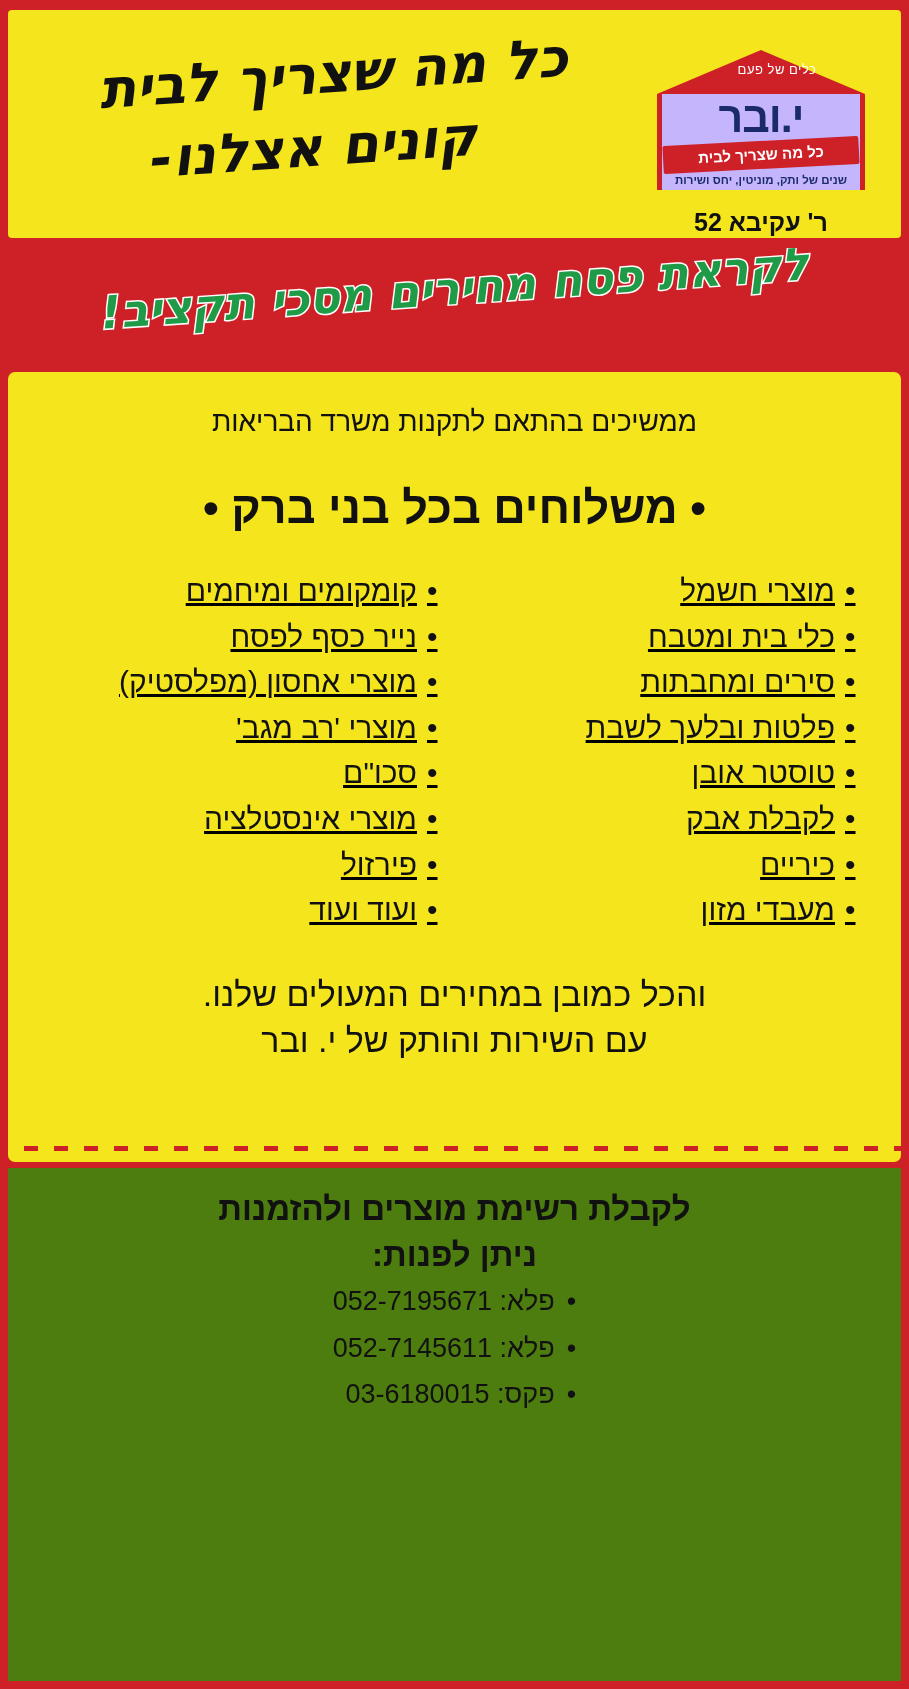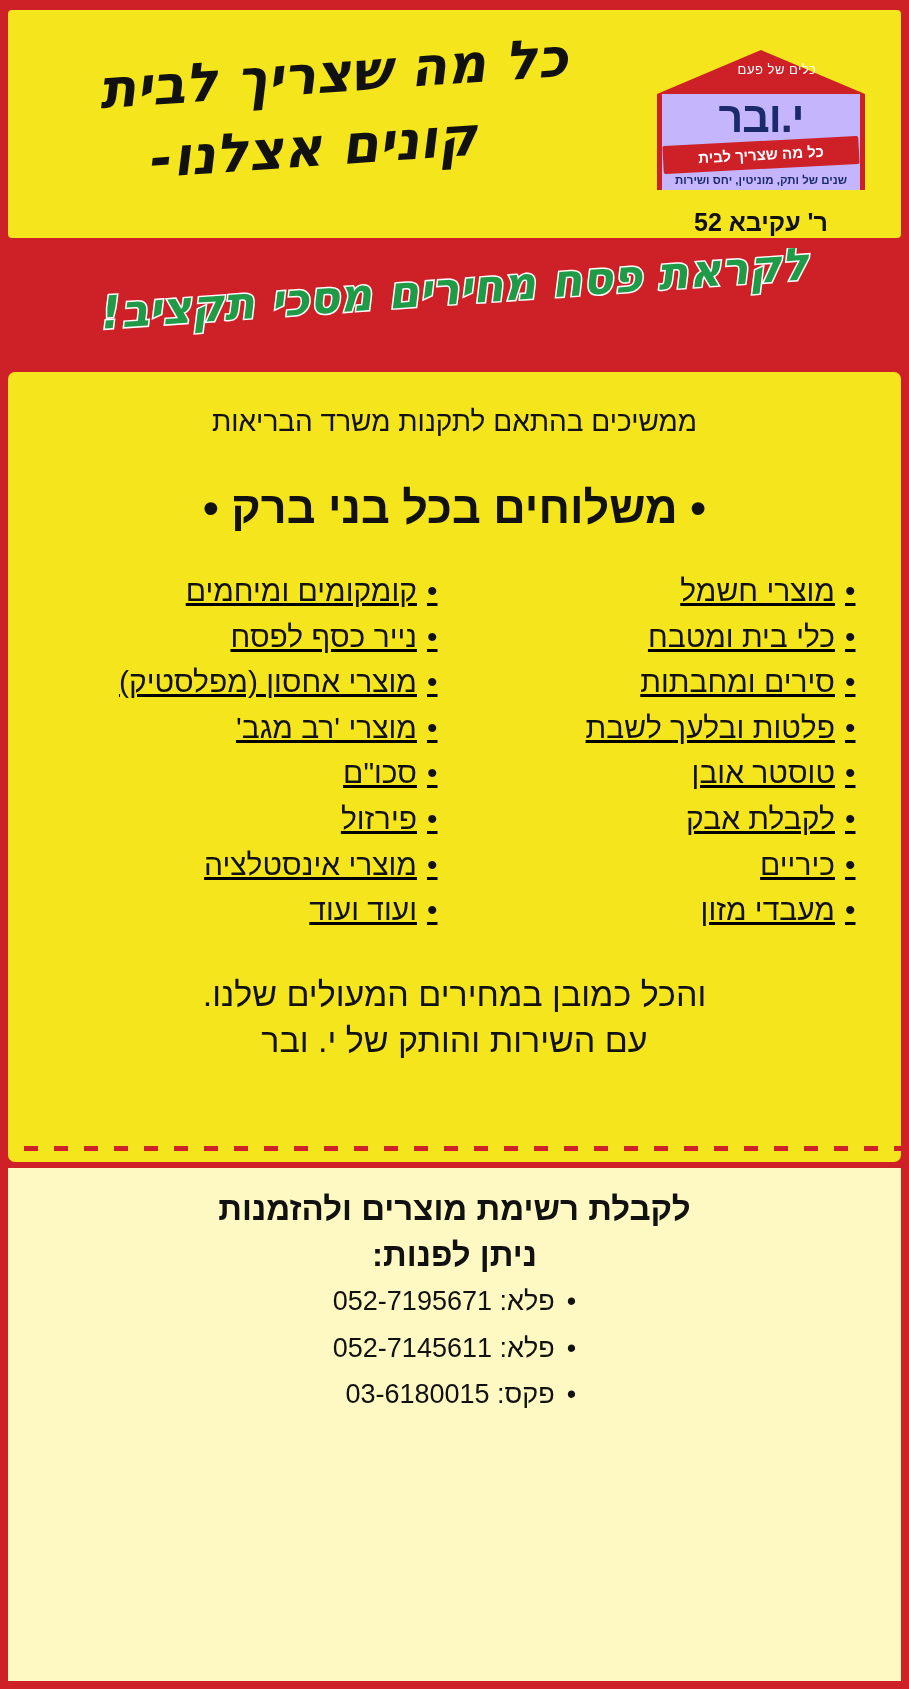--- a/index.html
+++ b/index.html
@@ -228,21 +228,21 @@
     background: repeating-linear-gradient(90deg,#f5e51c 0 16px, #ce2027 16px 30px);
   }
 
   
   .contact {
     position: absolute;
     top: 1168px;
     left: 8px;
     right: 8px;
     bottom: 8px;
-    background: #fef9c3;
+    background: #4d7c0f;
     padding: 18px 26px 0;
     text-align: center;
   }
   .contact-title {
     font-size: 33px;
     font-weight: bold;
     color: #111111;
     line-height: 1.4;
   }
   .contact-list {
@@ -307,22 +307,22 @@
           <li><span class="bullet">•</span><span>מעבדי מזון</span></li>
         </ul>
       </div>
       <div class="col">
         <ul>
           <li><span class="bullet">•</span><span>קומקומים ומיחמים</span></li>
           <li><span class="bullet">•</span><span>נייר כסף לפסח</span></li>
           <li><span class="bullet">•</span><span>מוצרי אחסון (מפלסטיק)</span></li>
           <li><span class="bullet">•</span><span>מוצרי 'רב מגב'</span></li>
           <li><span class="bullet">•</span><span>סכו"ם</span></li>
+          <li><span class="bullet">•</span><span>מוצרי אינסטלציה</span></li>
           <li><span class="bullet">•</span><span>פירזול</span></li>
-          <li><span class="bullet">•</span><span>מוצרי אינסטלציה</span></li>
           <li><span class="bullet">•</span><span>ועוד ועוד</span></li>
         </ul>
       </div>
     </div>
 
     <div class="closing">
       <div>והכל כמובן במחירים המעולים שלנו.</div>
       <div>עם השירות והותק של י. ובר</div>
     </div>
   </div>

